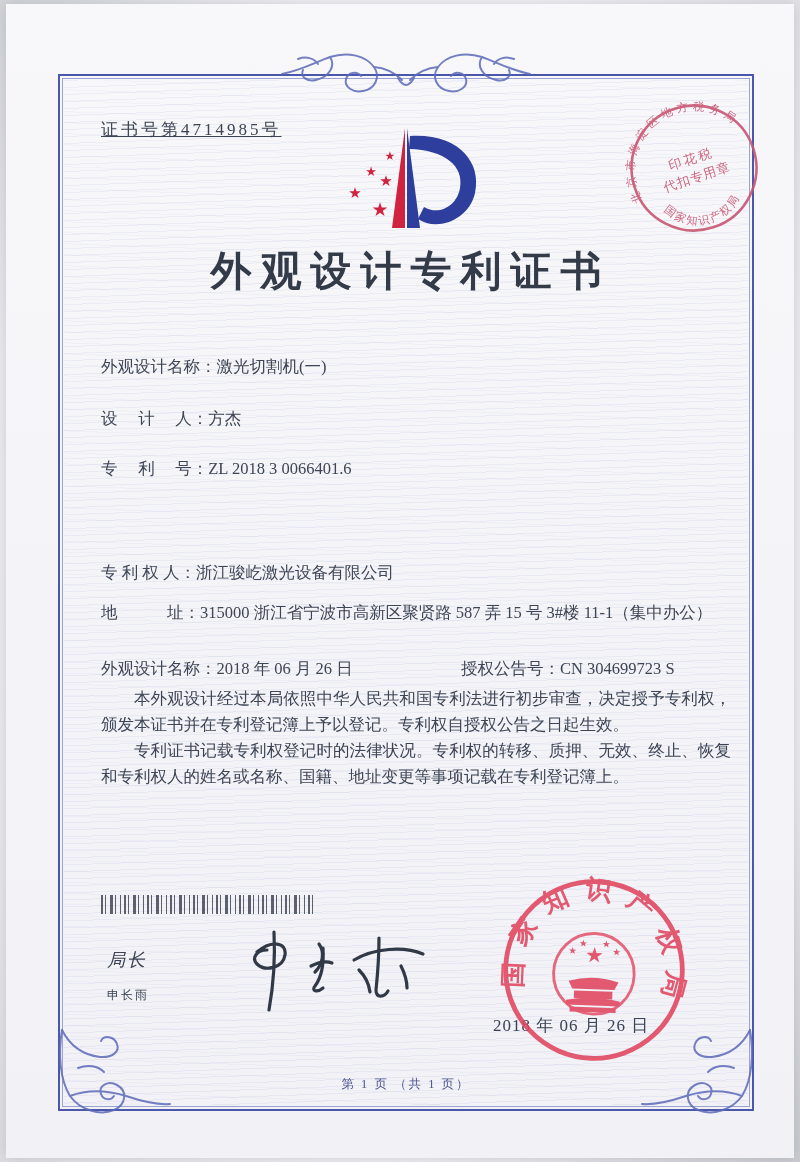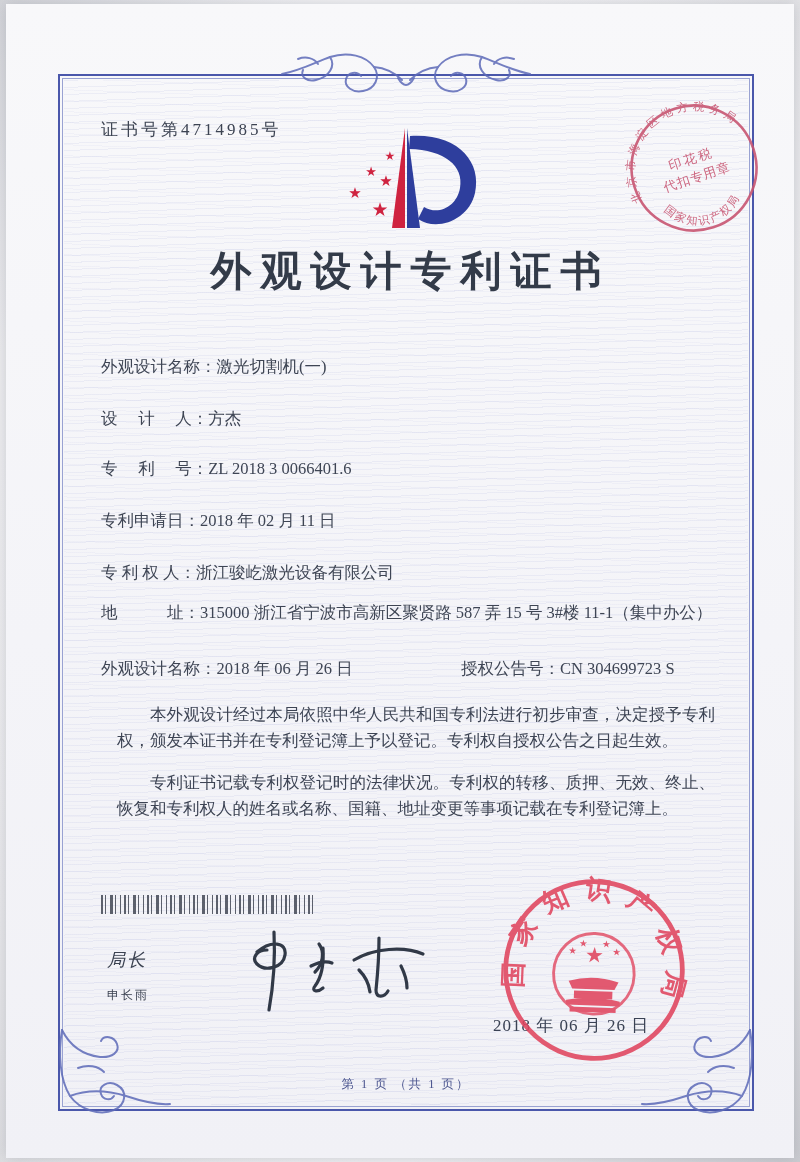--- a/index.html
+++ b/index.html
@@ -25,32 +25,32 @@
     position:absolute;left:2px;top:2px;right:2px;bottom:2px;
     border:1px solid #99a2d2;
   }
   .frame .guilloche{
     position:absolute;left:4px;top:4px;right:4px;bottom:4px;
     background:
       repeating-linear-gradient(178deg, rgba(130,140,205,.10) 0 1px, rgba(130,140,205,0) 1px 7px),
       repeating-linear-gradient(182deg, rgba(150,155,215,.07) 0 1px, rgba(150,155,215,0) 1px 11px);
   }
   .abs{position:absolute;}
-  .cert-no{left:95px;top:114px;font-size:17px;letter-spacing:3px;color:#3c4352;}
+  .cert-no{left:95px;top:114px;font-size:17px;letter-spacing:3px;color:#3c4352;text-decoration:underline;}
   .title{
     left:0;top:240px;width:800px;text-align:center;
     font-size:41px;font-weight:600;letter-spacing:9px;padding-left:9px;
     box-sizing:border-box;color:#333b49;
   }
   .field-row{left:95px;width:632px;font-size:16.5px;line-height:25px;display:flex;color:#3e4554;}
   .field-label{white-space:pre;flex:0 0 auto;}
   .field-value{flex:1 1 auto;}
   .grant-no-part{position:absolute;left:360px;top:0;display:flex;}
   .paragraphs{left:95px;top:682px;width:630px;font-size:16.5px;line-height:26px;color:#3d4454;}
-  .paragraphs p{margin:16px;text-indent:2em;text-align:justify;}
+  .paragraphs p{margin:0;text-indent:2em;text-align:justify;}
   .barcode{
     left:95px;top:891px;width:212px;height:19px;
     background:
       repeating-linear-gradient(90deg,#424754 0 2px,transparent 2px 4px,#424754 4px 5px,transparent 5px 9px,#424754 9px 12px,transparent 12px 14px,#424754 14px 15px,transparent 15px 19px,#424754 19px 20px,transparent 20px 23px);
     opacity:.85;
   }
   .signer-title{left:101px;top:944px;font-size:18px;letter-spacing:2px;color:#3a4150;font-style:italic;}
   .signer-name{left:101px;top:983px;font-size:12px;letter-spacing:2px;color:#3a4150;}
   .footer{
     left:0;top:1072px;width:800px;text-align:center;
@@ -142,24 +142,20 @@
     <span class="field-label">外观设计名称：</span>
     <span class="field-value">激光切割机(一)</span>
   </div>
   <div class="abs field-row" style="top:402px">
     <span class="field-label">设　 计　 人：</span>
     <span class="field-value">方杰</span>
   </div>
   <div class="abs field-row" style="top:452px">
     <span class="field-label">专　 利　 号：</span>
     <span class="field-value">ZL 2018 3 0066401.6</span>
-  </div>
-  <div class="abs field-row" style="top:504px">
-    <span class="field-label">专利申请日：</span>
-    <span class="field-value">2018 年 02 月 11 日</span>
   </div>
   <div class="abs field-row" style="top:556px">
     <span class="field-label">专 利 权 人：</span>
     <span class="field-value">浙江骏屹激光设备有限公司</span>
   </div>
   <div class="abs field-row" style="top:596px">
     <span class="field-label">地　　　址：</span>
     <span class="field-value" style="max-width:530px">315000 浙江省宁波市高新区聚贤路 587 弄 15 号 3#楼 11-1（集中办公）</span>
   </div>
   <div class="abs field-row" style="top:652px;position:absolute">

